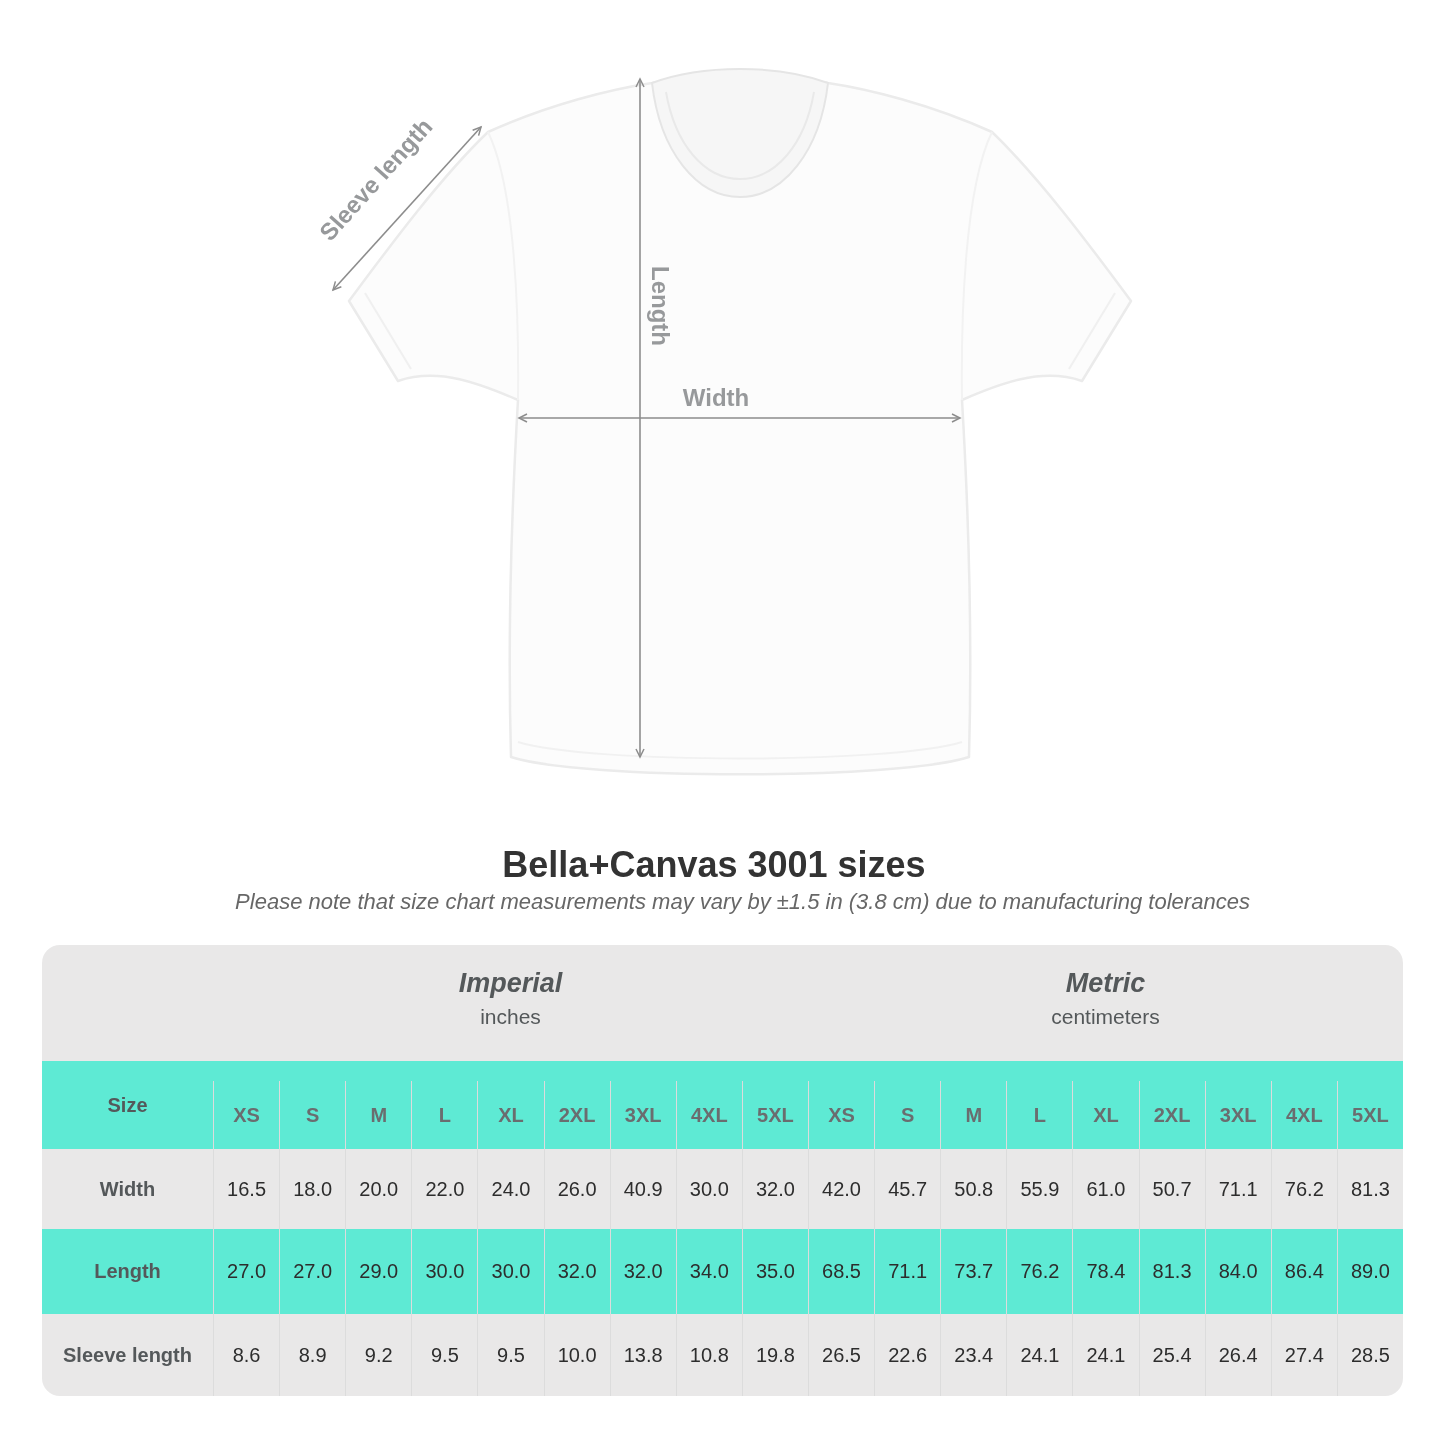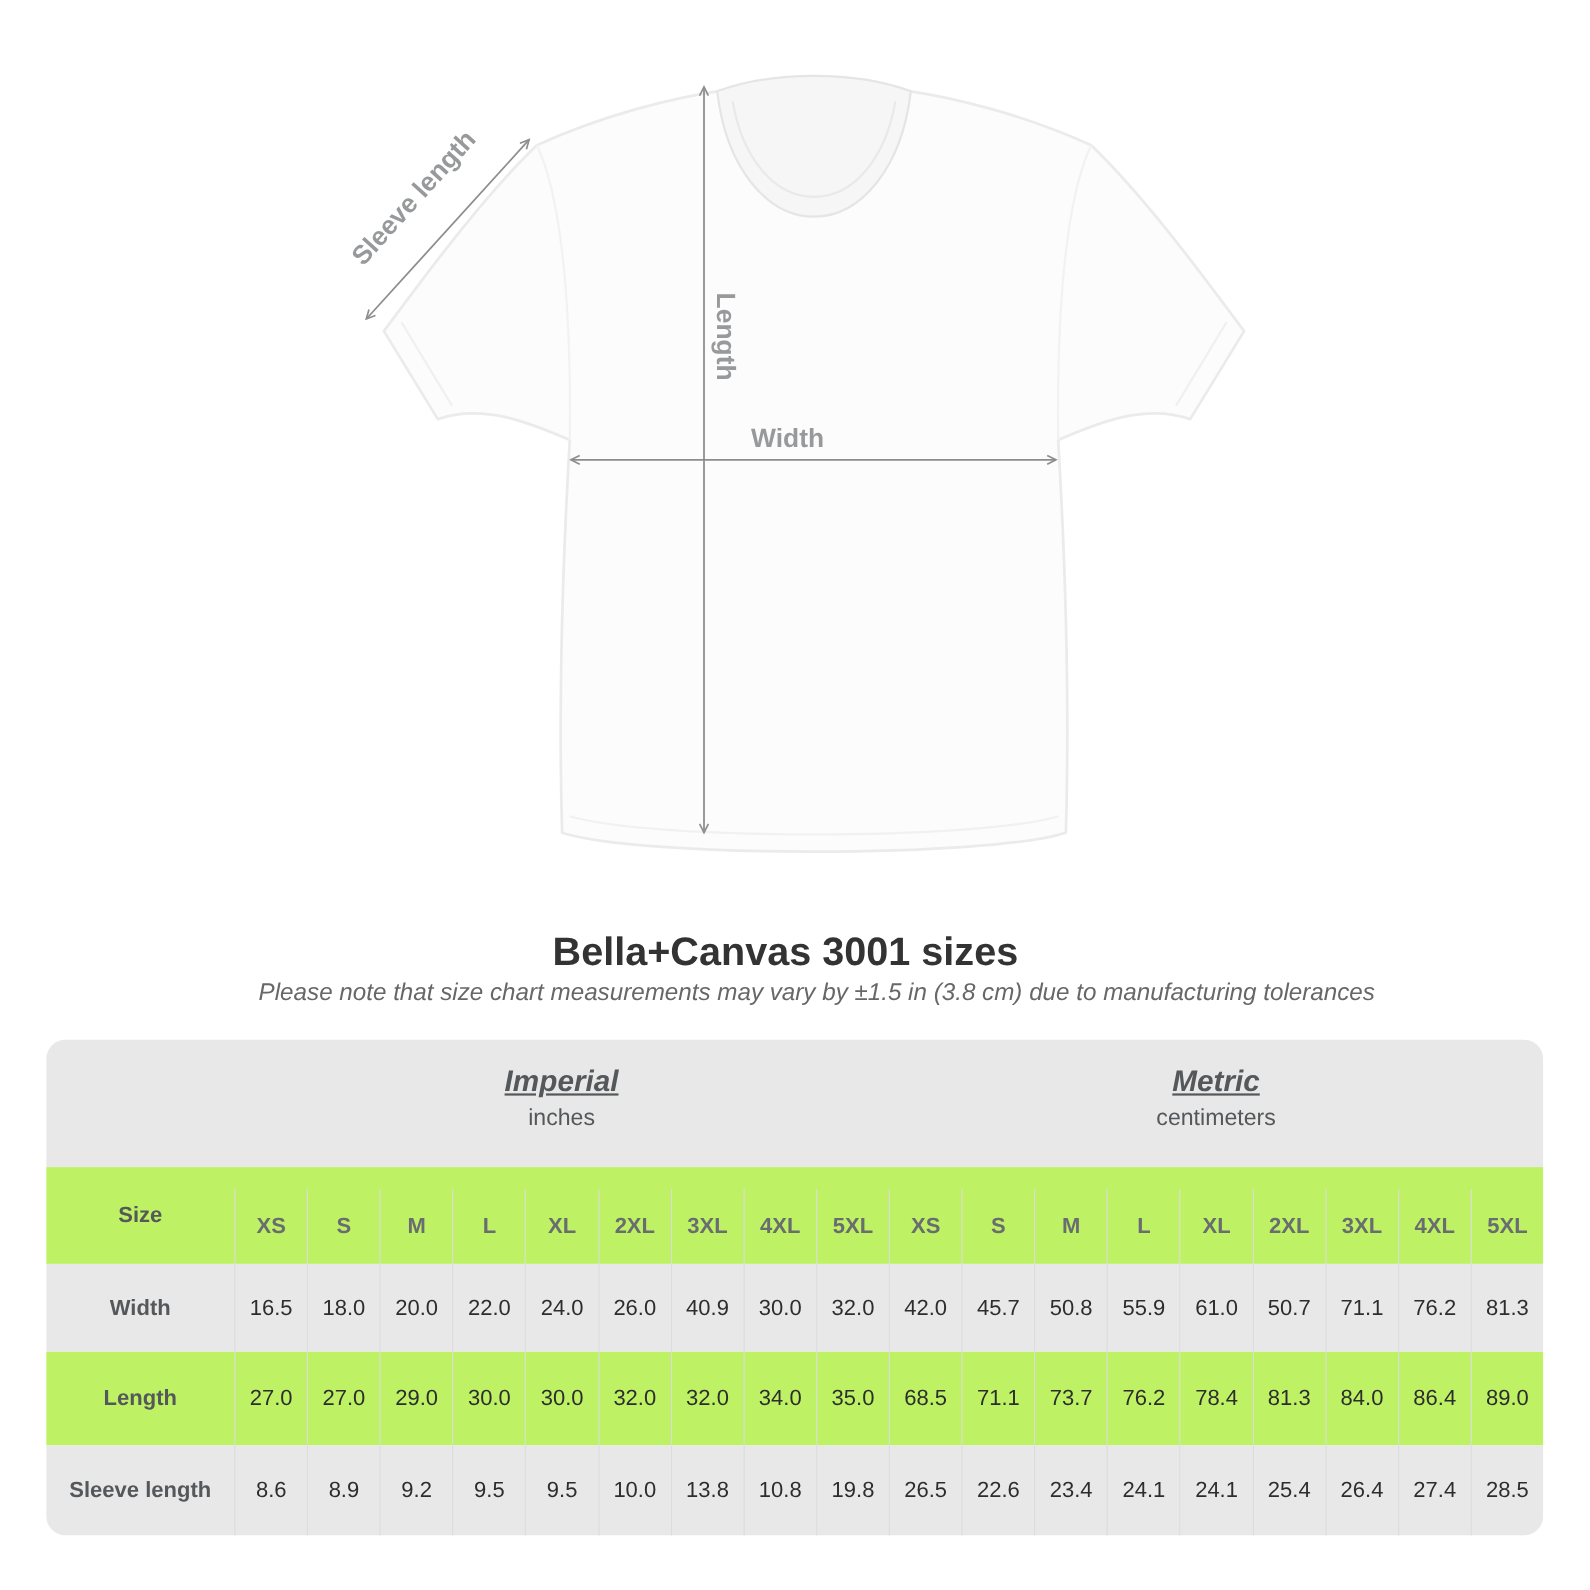--- a/index.html
+++ b/index.html
@@ -23,24 +23,24 @@
   .size-table {
     position:absolute; top:945px; left:42px; width:1361px;
     border-radius:18px; overflow:hidden; background:#ffffff;
   }
   .unit-header { display:flex; height:116px; background:#e9e8e8; }
   .unit-spacer { flex:0 0 171px; }
   .unit-block {
     flex:1 1 0; display:flex; flex-direction:column; align-items:center;
     padding-top:22px; color:#54585a;
   }
-  .unit-name { font-size:27px; font-weight:bold; font-style:italic; line-height:32px;text-decoration:underline; }
+  .unit-name { font-size:27px; font-weight:bold; font-style:italic; line-height:32px; }
   .unit-sub  { font-size:21px; line-height:24px; margin-top:6px; }
 
-  .grid-row { display:flex; background:#bef264; }
+  .grid-row { display:flex; background:#5eead4; }
   .grid-row.striped { background:#e9e8e8; }
   .row-size   { height:88px; }
   .row-width  { height:80px; }
   .row-length { height:85px; }
   .row-sleeve { height:82px; }
   .row-label {
     flex:0 0 171px; display:flex; align-items:center; justify-content:center;
     font-weight:bold; font-size:20px; color:#54585a; text-align:center;
   }
   .cell {

